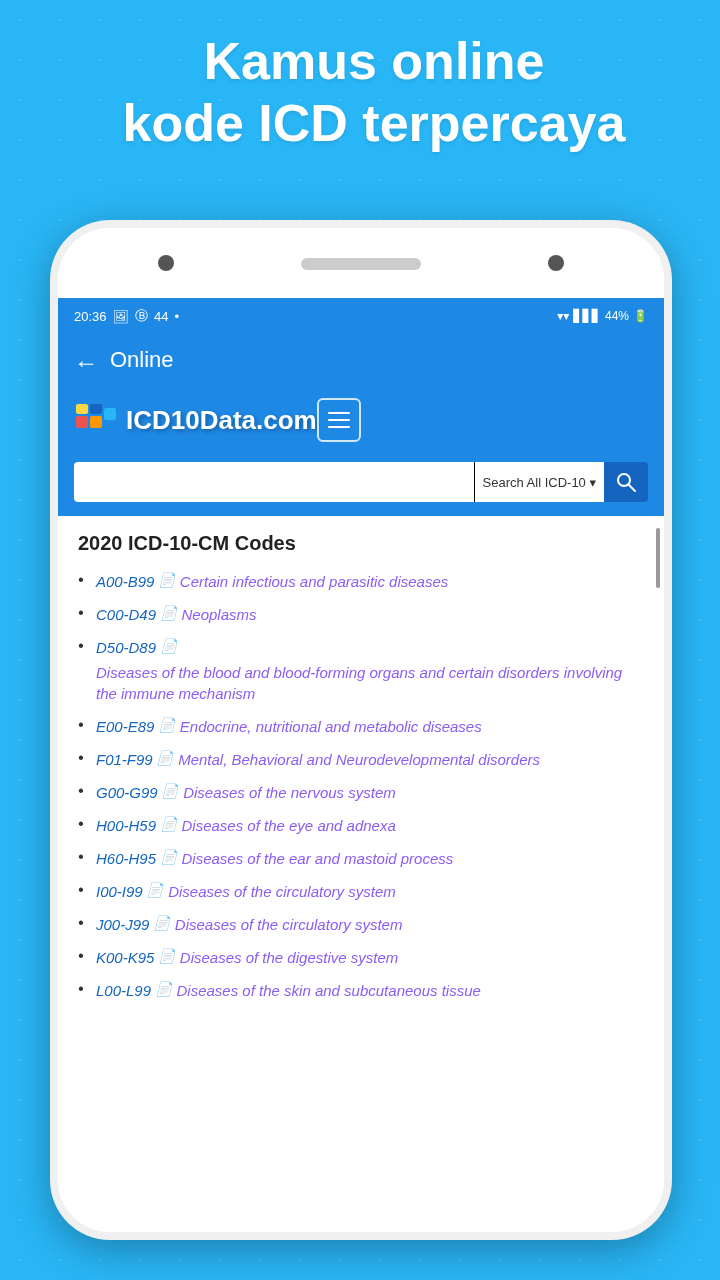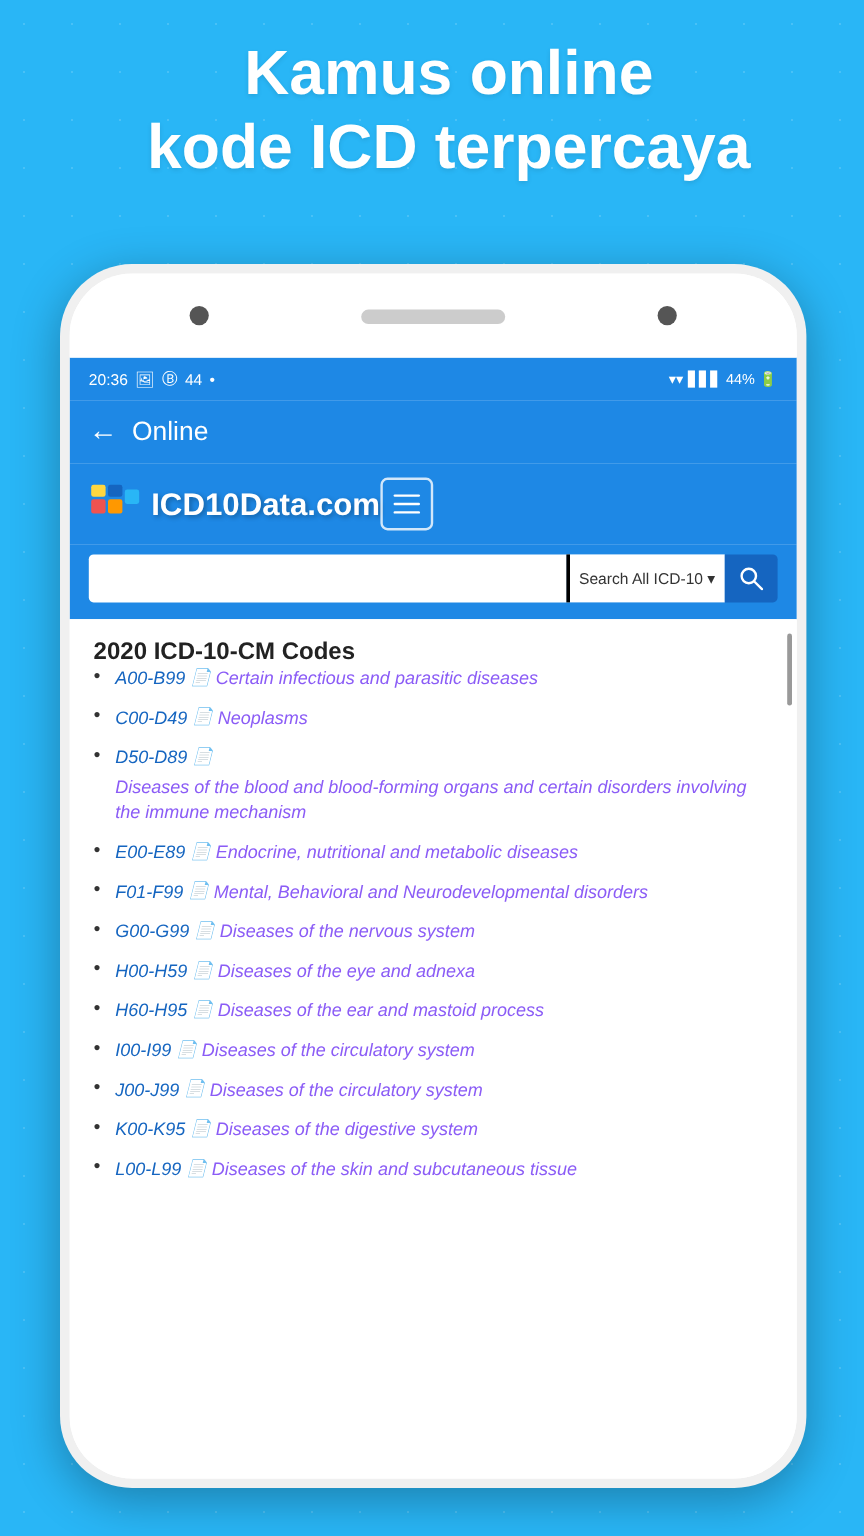--- a/index.html
+++ b/index.html
@@ -187,21 +187,21 @@
       border: none;
       background: white;
       border-radius: 4px 0 0 4px;
       padding: 0 10px;
       font-size: 14px;
     }
     .search-dropdown {
       height: 40px;
       background: white;
       border: none;
-      border-left: 3px solid #000000;
+      border-left: 1px solid #000000;
       padding: 14px 8px;
       font-size: 13px;
       color: #333;
       display: flex;
       align-items: center;
       gap: 4px;
     }
     .search-btn {
       width: 44px; height: 40px;
       background: #1565c0;
@@ -219,20 +219,21 @@
       flex: 1;
       padding: 16px 20px;
       overflow-y: auto;
       height: calc(100% - 70px - 36px - 52px - 70px - 54px);
     }
 
     .page-title {
       font-size: 20px;
       font-weight: bold;
       color: #222;
+      margin-bottom: 16px;
     }
 
     .code-list {
       list-style: none;
       padding: 0;
     }
     .code-item {
       display: flex;
       flex-direction: column;
       margin-bottom: 12px;

